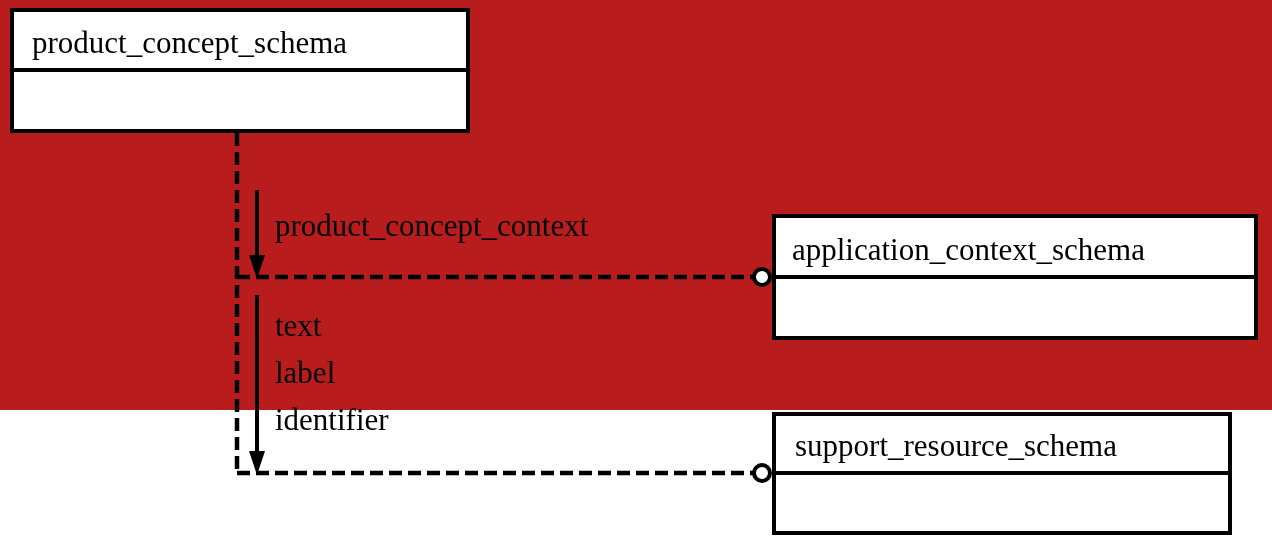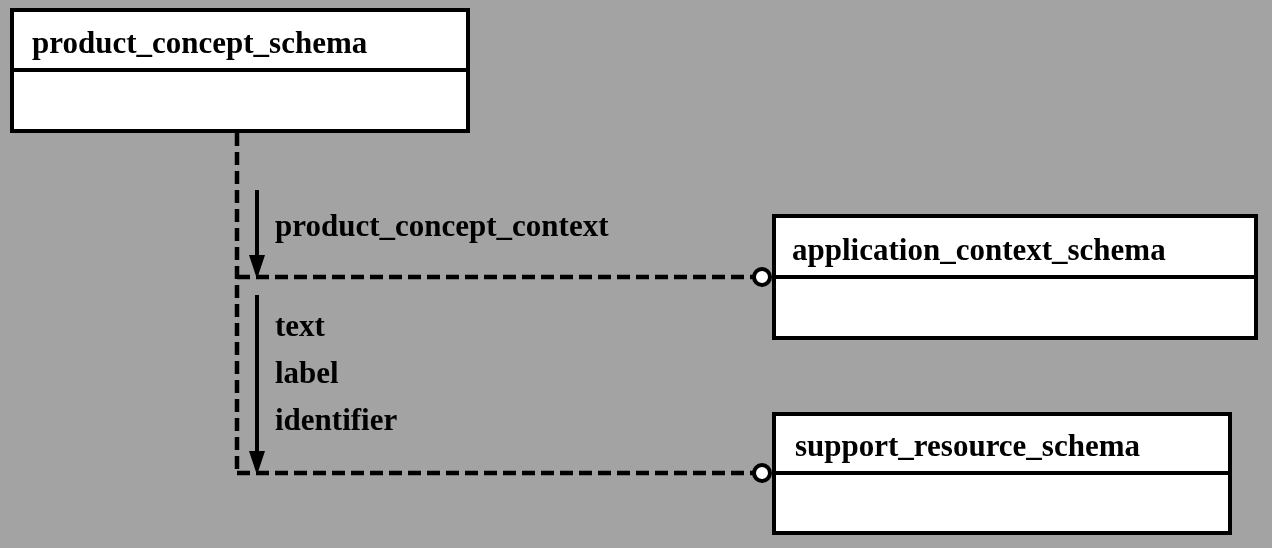--- a/index.html
+++ b/index.html
@@ -10,23 +10,22 @@
   }
   body {
     width: 1272px;
     height: 549px;
     font-family: "Liberation Serif", "DejaVu Serif", serif;
     overflow: hidden;
   }
   #diagram-root {
     position: relative;
     width: 1272px;
-    height: 548px;
-    background: #a3a3a3;
-    font-weight: bold;
+    height: 410px;
+    background: #b91c1c;
   }
   svg#diagram-canvas {
     position: absolute;
     left: 0;
     top: 0;
     width: 1272px;
     height: 549px;
     display: block;
   }
   .schema-box-rect {

